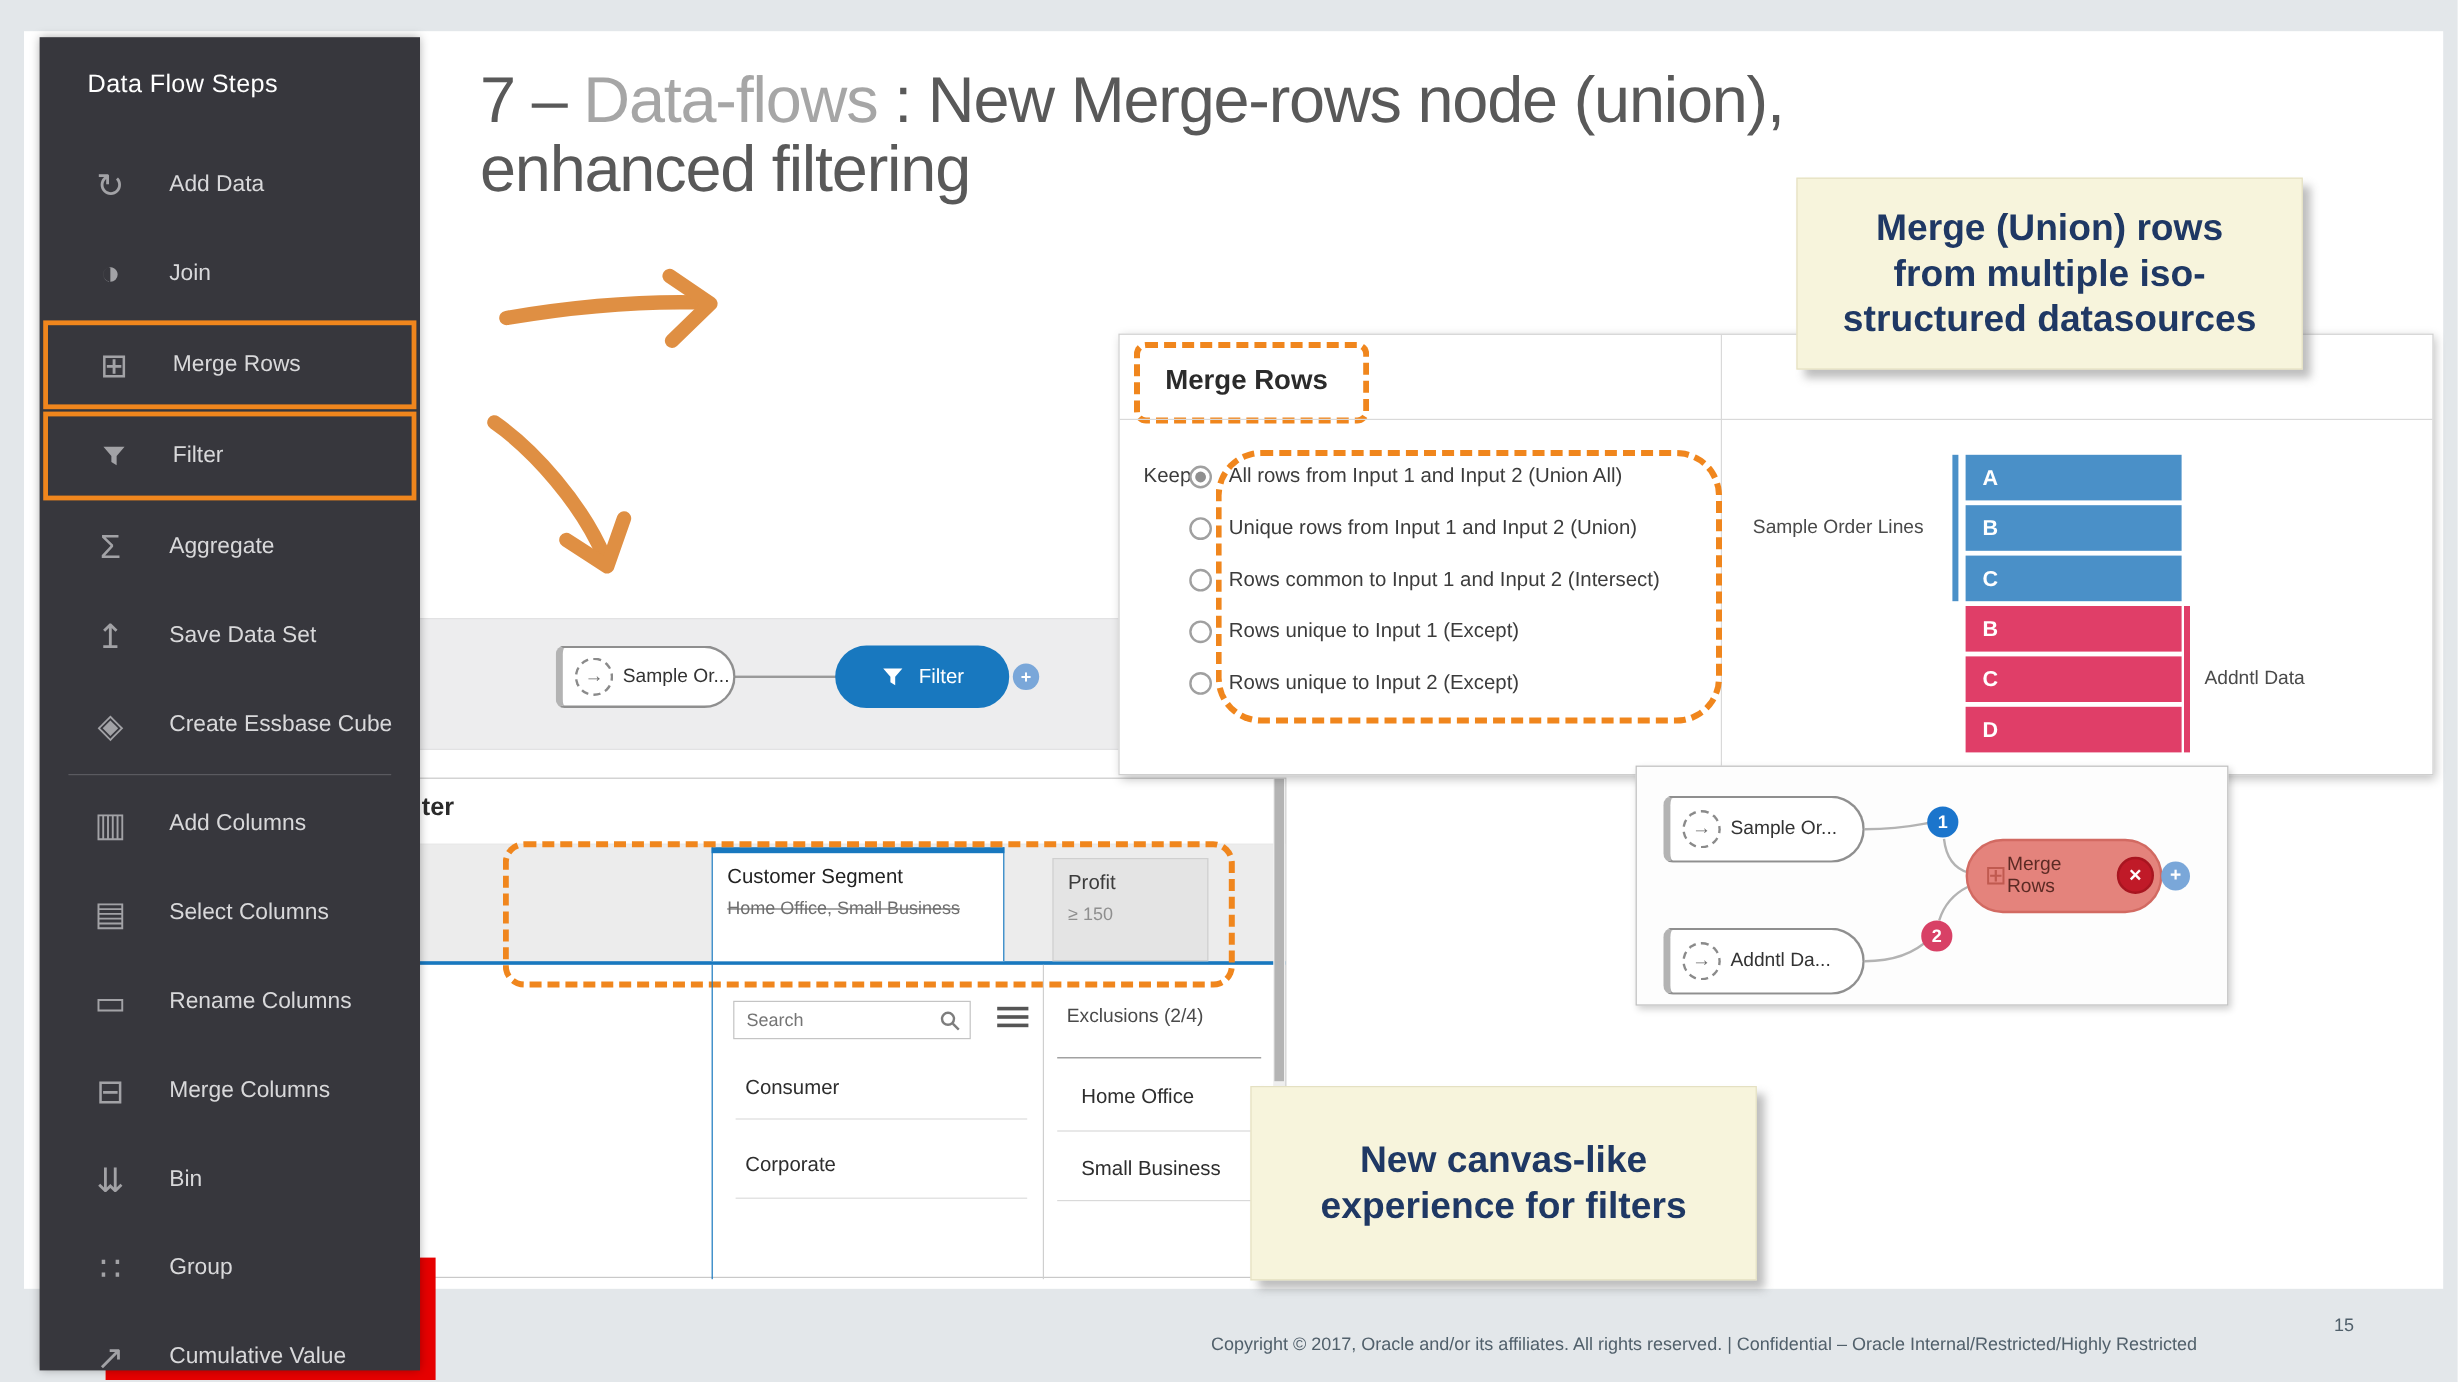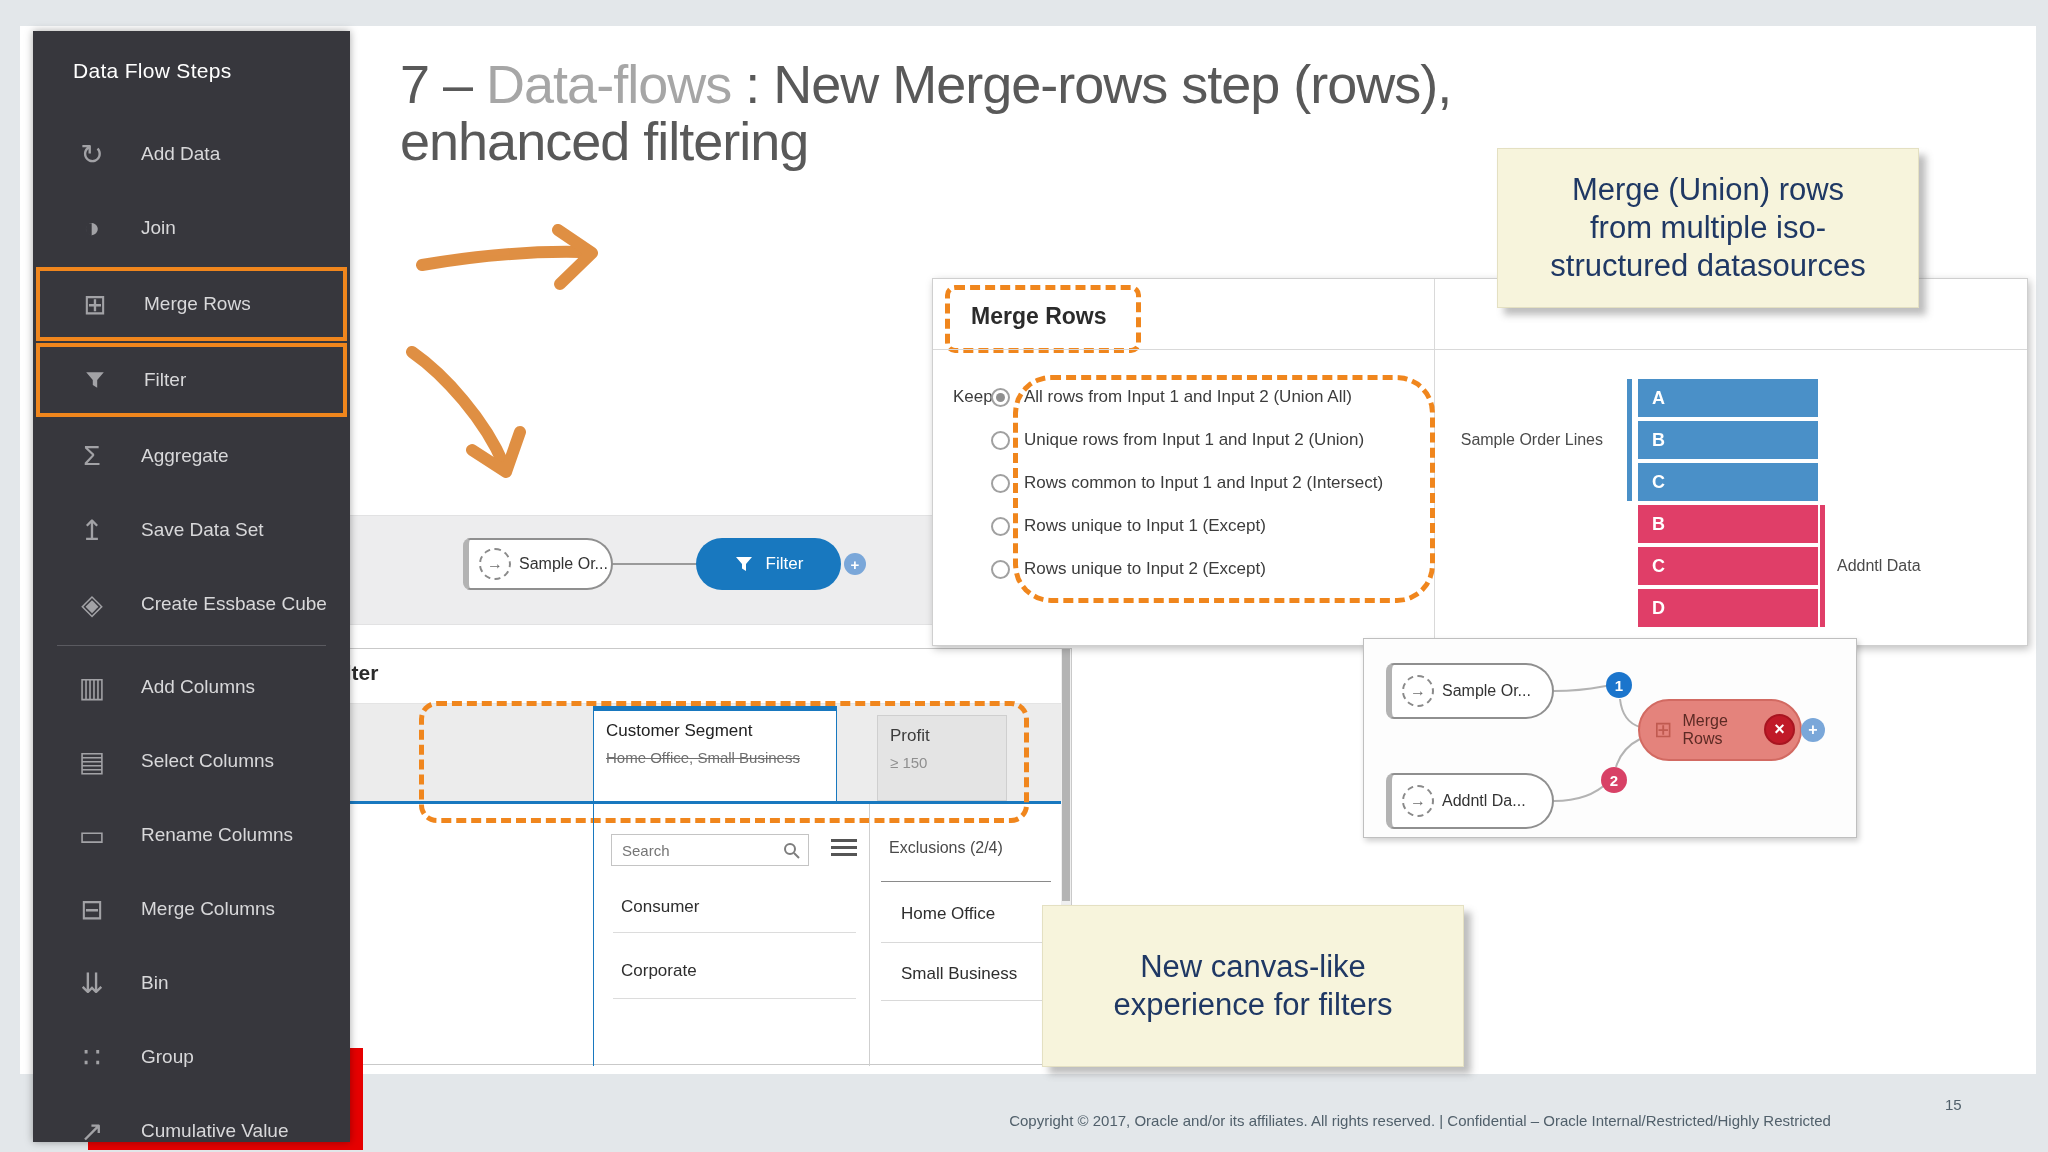--- a/index.html
+++ b/index.html
@@ -97,43 +97,43 @@
   .set-label{position:absolute;font-size:16px;color:#4a4a4a;white-space:nowrap;}
 
   
   .flow2{left:1363px;top:638px;width:494px;height:200px;background:#fdfdfd;border:1px solid #bfbfbf;
     box-sizing:border-box;box-shadow:2px 3px 6px rgba(0,0,0,.2);}
   .numbadge{position:absolute;width:26px;height:26px;border-radius:50%;color:#fff;font-size:15px;
     font-weight:bold;display:flex;align-items:center;justify-content:center;}
   .merge-node{position:absolute;left:274px;top:60px;width:164px;height:62px;background:#e4837c;
     border:2px solid #d26a62;border-radius:31px;display:flex;align-items:center;padding-left:14px;box-sizing:border-box;}
   .merge-node .mi{font-size:22px;color:#c05a50;}
-  .merge-node .mt{font-size:16px;color:#5c2a24;margin-left:10px;line-height:1.1;}
+  .merge-node .mt{font-size:16px;color:#5c2a24;line-height:1.1;}
   .xbadge{position:absolute;left:400px;top:75px;width:31px;height:31px;border-radius:50%;background:#c01a28;
     border:2px solid #a81520;color:#fff;font-size:18px;font-weight:bold;display:flex;align-items:center;justify-content:center;box-sizing:border-box;}
   .plus2{left:437px;top:79px;width:24px;height:24px;font-size:16px;}
 
   
   .callout{background:#f7f4dc;border:1px solid #e4e0c2;box-shadow:7px 7px 7px rgba(110,110,110,.45);
-    color:#1f3864;font-weight:400;text-align:center;display:flex;flex-direction:column;justify-content:center;}
+    color:#1f3864;font-weight:700;text-align:center;display:flex;flex-direction:column;justify-content:center;}
   .callout div{line-height:1.22;}
   .co1{left:1497px;top:148px;width:420px;height:158px;font-size:31px;}
   .co2{left:1042px;top:905px;width:420px;height:160px;font-size:31px;}
 
   
   .footer{left:870px;top:1112px;width:1100px;text-align:center;font-size:15px;color:#51606b;}
   .pagenum{left:1945px;top:1096px;font-size:15px;color:#51606b;}
 </style>
 </head>
 <body>
 
 <div class="abs slide"></div>
 
 <div class="abs title">
-  <div><span>7 – </span><span class="hl">Data-flows</span><span> : New Merge-rows step (rows),</span></div>
+  <div><span>7 – </span><span class="hl">Data-flows</span><span> : New Merge-rows node (union),</span></div>
   <div>enhanced filtering</div>
 </div>
 
 <svg class="abs arrows" width="320" height="300" viewBox="0 0 320 300">
   <g stroke="#dd8634" stroke-width="12" fill="none" stroke-linecap="round" stroke-linejoin="round" opacity="0.92">
     <path d="M 42 55 C 95 46 150 41 200 42"></path>
     <path d="M 178 20 L 212 43 L 180 74"></path>
     <path d="M 32 142 C 65 165 105 210 124 255"></path>
     <path d="M 92 240 L 126 262 L 140 222"></path>
   </g>

